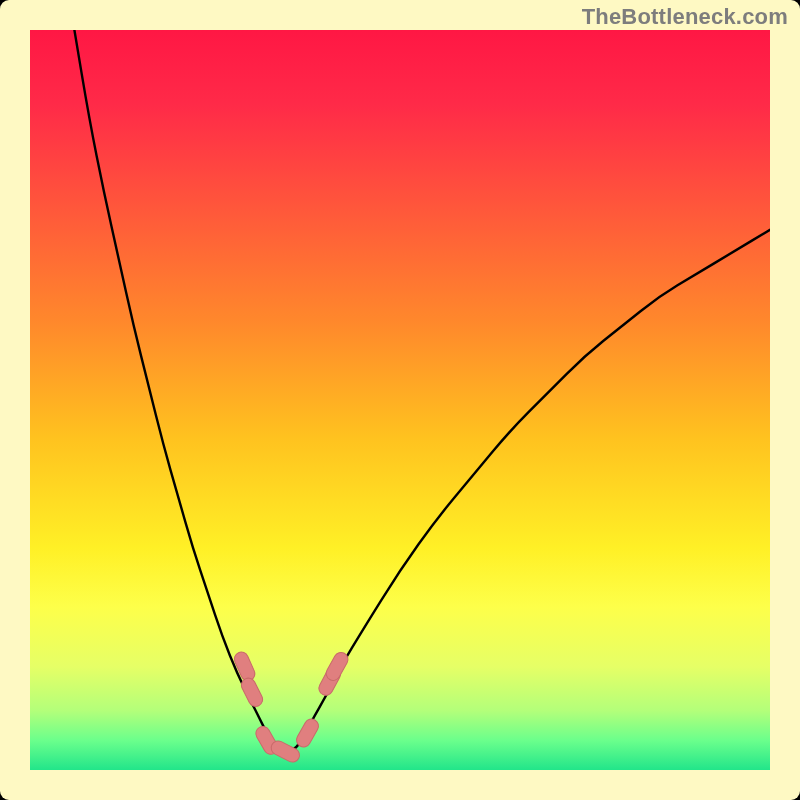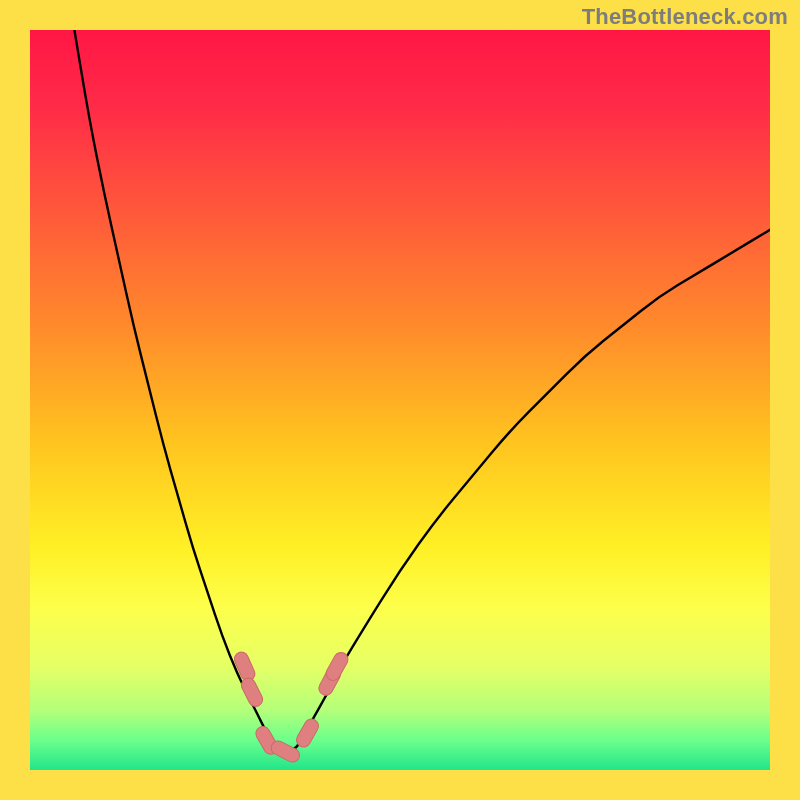--- a/index.html
+++ b/index.html
@@ -7,21 +7,22 @@
     padding: 0;
     width: 800px;
     height: 800px;
     background: #000;
     overflow: hidden;
   }
   .stage {
     position: relative;
     width: 800px;
     height: 800px;
-    background: #fde047;
+    background: #fef9c3;
+    border-radius: 9px;
   }
   .plot-area {
     position: absolute;
     left: 30px;
     top: 30px;
     width: 740px;
     height: 740px;
     overflow: hidden;
   }
   .gradient-bg {

